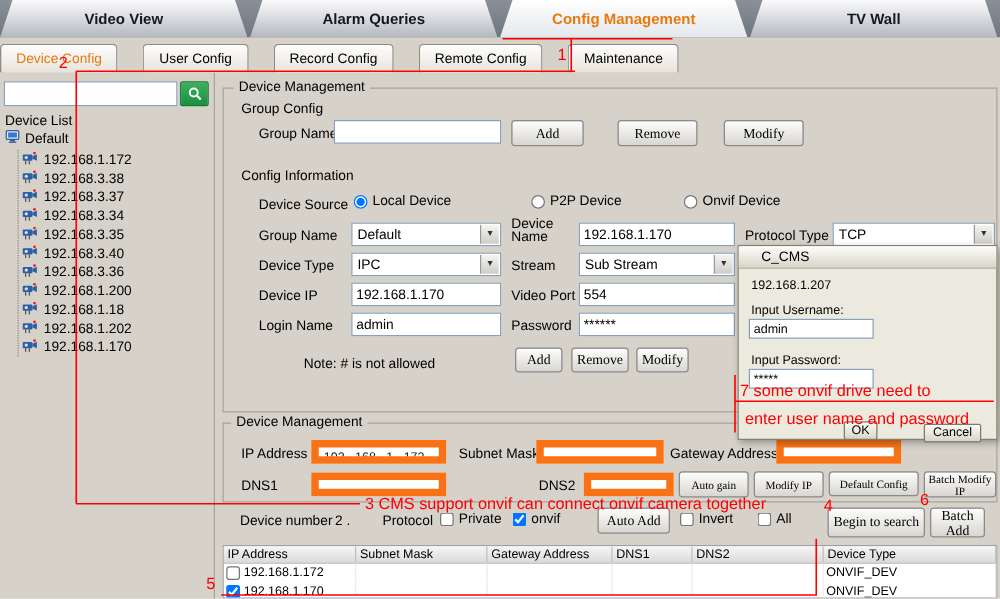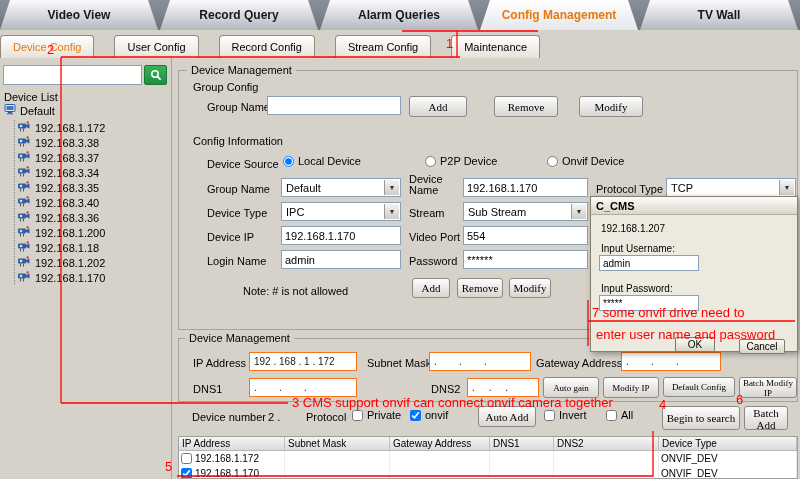--- a/index.html
+++ b/index.html
@@ -24,64 +24,63 @@
   .tree-root{position:absolute;left:4px;top:46px;display:flex;align-items:center;gap:4px;cursor:pointer}
   .tree-items{position:absolute;left:14px;top:62px;border-left:1px dotted #8a867e;padding-left:3px}
   .tree-item{display:flex;align-items:center;gap:4px;height:15px;cursor:pointer;white-space:nowrap}
 
   
   .gbox{position:absolute;border:1px solid #a8a49c;z-index:1}
   .legend{position:absolute;top:-7px;left:8px;background:#d6d2ca;padding:0 4px;white-space:nowrap}
   .lbl{position:absolute;white-space:nowrap}
   .lbl-wrap{position:absolute;white-space:normal;width:54px;line-height:11px}
   .tin{position:absolute;height:19px;border:1px solid #8aa0b8;background:#fff;font:inherit;padding:0 3px}
-  .ipfield{position:absolute;height:19px;border:1px solid #f97316;background:#fff;font-size:10px;line-height:17px;padding:0 4px;white-space:pre;color:#222;overflow:hidden}
+  .ipfield{position:absolute;height:19px;border:6px solid #f97316;background:#fff;font-size:10px;line-height:17px;padding:0 4px;white-space:pre;color:#222;overflow:hidden}
   .btn{position:absolute;border:1px solid #8a8a8a;border-radius:3px;background:linear-gradient(#fdfdfd,#d8d6d0);font-family:Liberation Serif, serif;font-size:11px;cursor:pointer}
   .btn-sm{font-size:9px;padding:0}
   .combo{position:absolute;height:19px;border:1px solid #8aa0b8;background:#fff;display:flex;align-items:center;padding:0 18px 0 4px;cursor:pointer}
   .combo .arr{position:absolute;right:1px;top:1px;bottom:1px;width:15px;border-left:1px solid #9a9a9a;background:linear-gradient(#f4f4f4,#cfcdc7);display:flex;align-items:center;justify-content:center;font-size:7px;color:#333}
   .radio,.chk{position:absolute;display:flex;align-items:center;gap:4px;cursor:pointer;white-space:nowrap}
   input[type=radio],input[type=checkbox]{width:11px;height:11px;margin:0}
 
   
   .tbl{position:absolute;left:178px;top:436px;width:620px;height:43px;background:#fff;border:1px solid #a0a0a0;overflow:hidden;z-index:3}
   .tbl-head{display:flex;height:14px;background:linear-gradient(#f6f6f6,#dadada);border-bottom:1px solid #b8b8b8;font-size:10px}
   .th{border-right:1px solid #c0c0c0;padding:0 3px;display:flex;align-items:center;overflow:hidden;white-space:nowrap}
   .tr{display:flex;height:15px;align-items:center;font-size:10px;cursor:pointer}
   .td{border-right:1px solid #ececec;padding:0 2px;display:flex;align-items:center;gap:3px;height:100%;overflow:hidden;white-space:nowrap}
   .w0{width:106px}.w1{width:105px}.w2{width:100px}.w3{width:64px}.w4{width:105px}.w5{width:138px}
 
   
   .dialog{position:absolute;left:590px;top:196px;width:208px;height:156px;background:#eceade;border:1px solid #83806f;box-shadow:2px 2px 6px rgba(0,0,0,.35);z-index:30}
-  .dtitle{height:18px;background:linear-gradient(#fdfdfb,#d9d5c7);border-bottom:1px solid #b3af9f;display:flex;align-items:center;padding:0 5px;font-weight:bold}
+  .dtitle{height:18px;background:linear-gradient(#fdfdfb,#d9d5c7);border-bottom:1px solid #b3af9f;display:flex;align-items:center;padding:0 18px;font-weight:normal}
   .dialog .lbl{font-size:10px}
   .dbtn{position:absolute;height:15px;border:1px solid #7e7b6b;border-radius:2px;background:linear-gradient(#fbfbf6,#d9d6c8);font-family:inherit;font-size:10px;cursor:pointer}
 
   
   .anno{position:absolute;left:0;top:0;width:800px;height:479px;z-index:60;pointer-events:none}
   .anno text{font-family:"Liberation Sans",sans-serif;font-size:13px;fill:#ff0000}
 </style>
 </head>
 <body>
 
 <div class="screen">
 
   <div class="top-bar">
     <div class="top-tab">Video View</div>
-    <div class="top-tab">Record Query</div>
     <div class="top-tab">Alarm Queries</div>
     <div class="top-tab active">Config Management</div>
     <div class="top-tab">TV Wall</div>
   </div>
 
   <div class="sub-bar">
     <div class="sub-tab active">Device Config</div>
     <div class="sub-tab">User Config</div>
     <div class="sub-tab">Record Config</div>
-    <div class="sub-tab">Stream Config</div>
+    <div class="sub-tab">Remote Config</div>
     <div class="sub-tab">Maintenance</div>
   </div>
 
   <div class="left-panel">
     <input class="search-input" style="">
     <button class="search-btn">
       <svg width="12" height="12" viewBox="0 0 12 12">
           <circle cx="5" cy="5" r="3.2" fill="none" stroke="#fff" stroke-width="1.5"></circle>
           <line x1="7.6" y1="7.6" x2="10.6" y2="10.6" stroke="#fff" stroke-width="1.8"></line>
         </svg>
@@ -379,21 +378,21 @@
 
   <div class="dialog">
     <div class="dtitle">
         <span>C_CMS</span>
       </div>
     <span class="lbl" style="left:10px;top:26px">192.168.1.207</span>
     <span class="lbl" style="left:10px;top:46px">Input Username:</span>
     <input class="tin" style="left: 8px; top: 58px; width: 100px; height: 16px; font-size: 10px;" value="admin">
     <span class="lbl" style="left:10px;top:86px">Input Password:</span>
     <input class="tin" style="left: 8px; top: 98px; width: 100px; height: 16px; font-size: 10px;" value="*****">
-    <button class="dbtn" style="left:84px;top:140px;width:40px">OK</button>
+    <button class="dbtn" style="left:84px;top:140px;width:27px">OK</button>
     <button class="dbtn" style="left:148px;top:142px;width:46px">Cancel</button>
   </div>
 
   <svg class="anno" viewBox="0 0 800 479">
     <g stroke="#ff0000" stroke-width="1.3" fill="none">
       <line x1="402" y1="31" x2="538" y2="31"></line>
       <line x1="457" y1="31" x2="457" y2="57"></line>
       <line x1="61" y1="57" x2="460" y2="57"></line>
       <line x1="61" y1="57" x2="61" y2="403"></line>
       <line x1="61" y1="403" x2="288" y2="403"></line>

